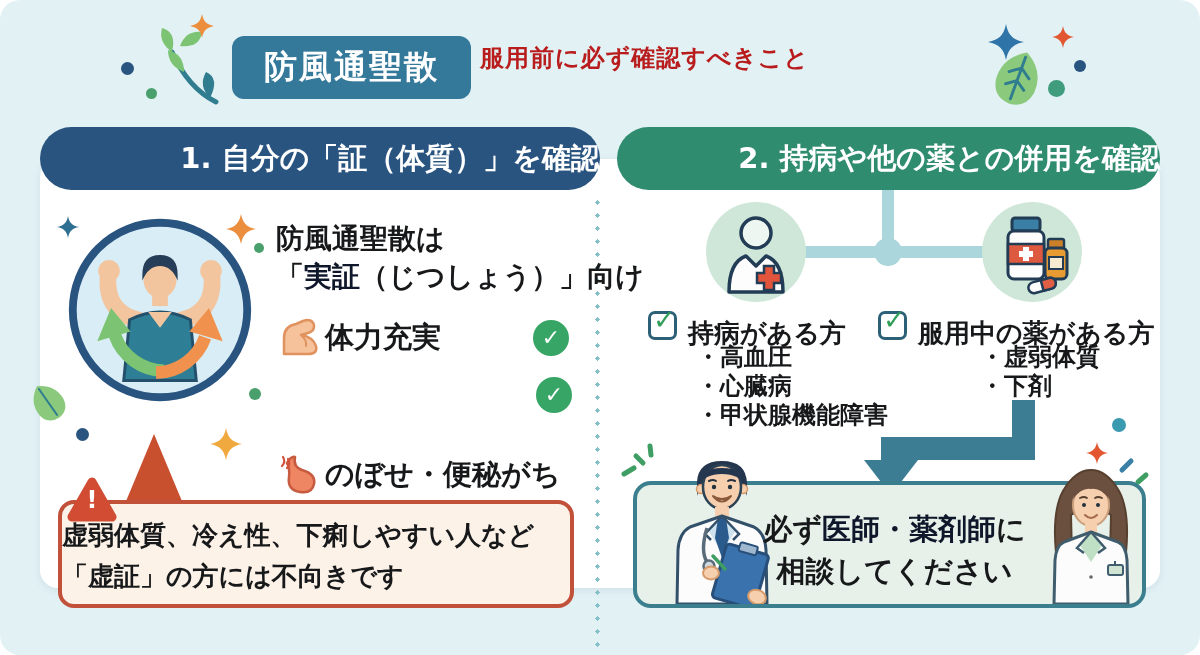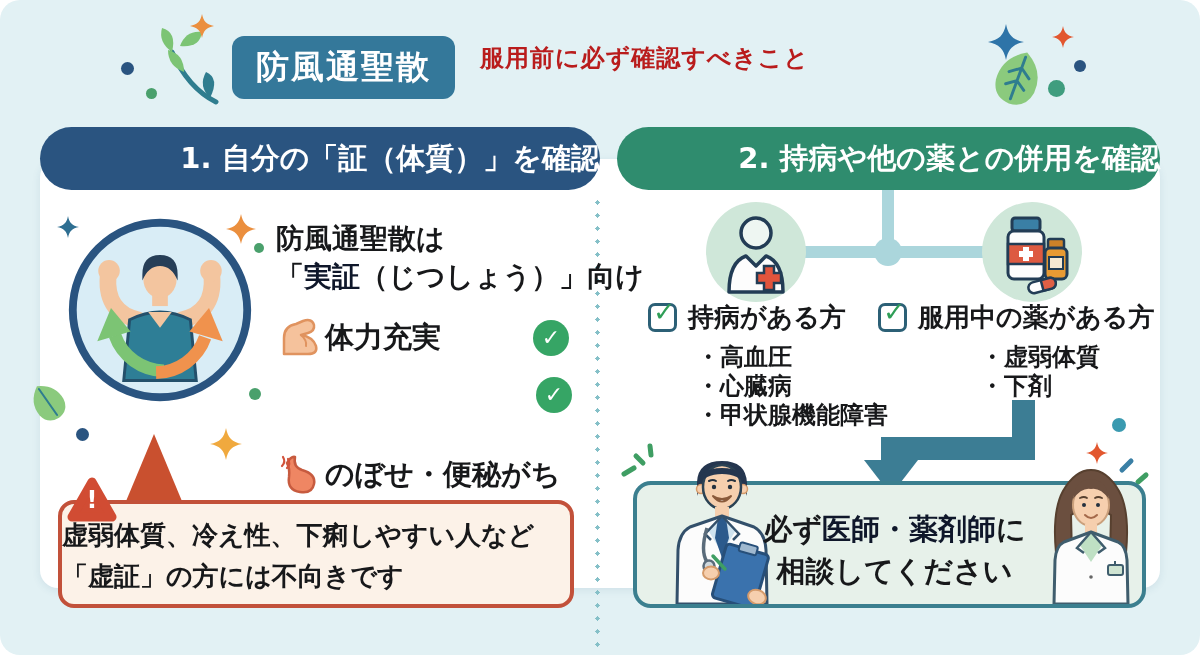--- a/index.html
+++ b/index.html
@@ -2,21 +2,21 @@
 <html><head>
 <meta charset="utf-8">
 <style>
   html,body{margin:0;padding:0;background:#ffffff;}
   body{font-family:"DejaVu Sans","Liberation Sans",sans-serif;}
   #stage{position:relative;width:1200px;height:655px;background:#e2f1f4;border-radius:20px;overflow:hidden;}
   .abs{position:absolute;}
   .dot{position:absolute;border-radius:50%;}
   
   .badge{left:232px;top:36px;background:#34789a;color:#fff;font-size:33px;font-weight:800;
-         padding:9px 24px;border-radius:12px;letter-spacing:2px;}
+         padding:9px 32px;border-radius:12px;letter-spacing:2px;}
   .main-title{left:480px;top:42px;font-size:24px;font-weight:700;color:#b91c1c;letter-spacing:1px;}
   
   .panel-white{left:40px;top:159px;width:1120px;height:429px;background:#ffffff;border-radius:18px;
                box-shadow:0 2px 8px rgba(42,84,128,.10);}
   .panel-head{height:63px;line-height:63px;text-align:right;color:#fff;font-size:29px;font-weight:800;
               border-radius:34px;top:127px;z-index:5;}
   .panel-head.left{left:40px;width:560px;background:#2a5480;}
   .panel-head.right{left:617px;width:543px;background:#2f8c6e;}
   .divider{left:595px;top:196px;width:5px;height:452px;z-index:4;
            background-image:radial-gradient(circle 2.2px at 50% 50%, #85c0c8 95%, transparent);
@@ -32,21 +32,21 @@
                     border-right:30px solid transparent;border-bottom:72px solid #c9502f;z-index:5;}
   .warning-box{left:58px;top:500px;width:516px;height:108px;background:#fcf2e8;border:4px solid #c2513a;
                border-radius:16px;z-index:6;box-sizing:border-box;text-align:left;padding-top:11px;}
   .warning-box .wline{font-size:26px;font-weight:800;color:#17181a;line-height:41px;}
   .warning-icon{left:66px;top:476px;width:52px;height:48px;z-index:7;}
   .warning-mark{position:absolute;left:0;top:2px;width:52px;text-align:center;color:#fff;
                 font-size:24px;font-weight:900;}
   
   .icon-circle{width:100px;height:100px;border-radius:50%;background:#cfe7d9;top:202px;z-index:6;}
   .group-title{top:300px;display:flex;align-items:center;gap:11px;z-index:6;}
-  .group-title .gt{font-size:26px;font-weight:800;color:#17181a;white-space:nowrap;}
+  .group-title .gt{font-size:26px;font-weight:800;color:#17181a;white-space:nowrap;margin-top:16px;}
   .checkbox{position:relative;width:29px;height:29px;background:#fff;border:3.5px solid #2c6076;
             border-radius:7px;box-sizing:border-box;}
   .checkbox .ck{position:absolute;left:2px;top:-10px;font-size:27px;font-weight:900;color:#2f9e57;}
   .bullets{z-index:6;font-size:24px;font-weight:700;color:#17181a;line-height:29px;white-space:nowrap;}
   .bullets div{margin-bottom:0;margin-left:10px;}
   .consult-box{left:633px;top:481px;width:513px;height:127px;background:#e7f1ea;border:4px solid #3b7f8f;
                border-radius:18px;box-sizing:border-box;z-index:6;}
   .consult-text{left:752px;top:508px;width:285px;text-align:center;z-index:8;font-size:29px;
                 font-weight:800;color:#17181a;line-height:42px;white-space:nowrap;}
   .doctor{z-index:7;}

